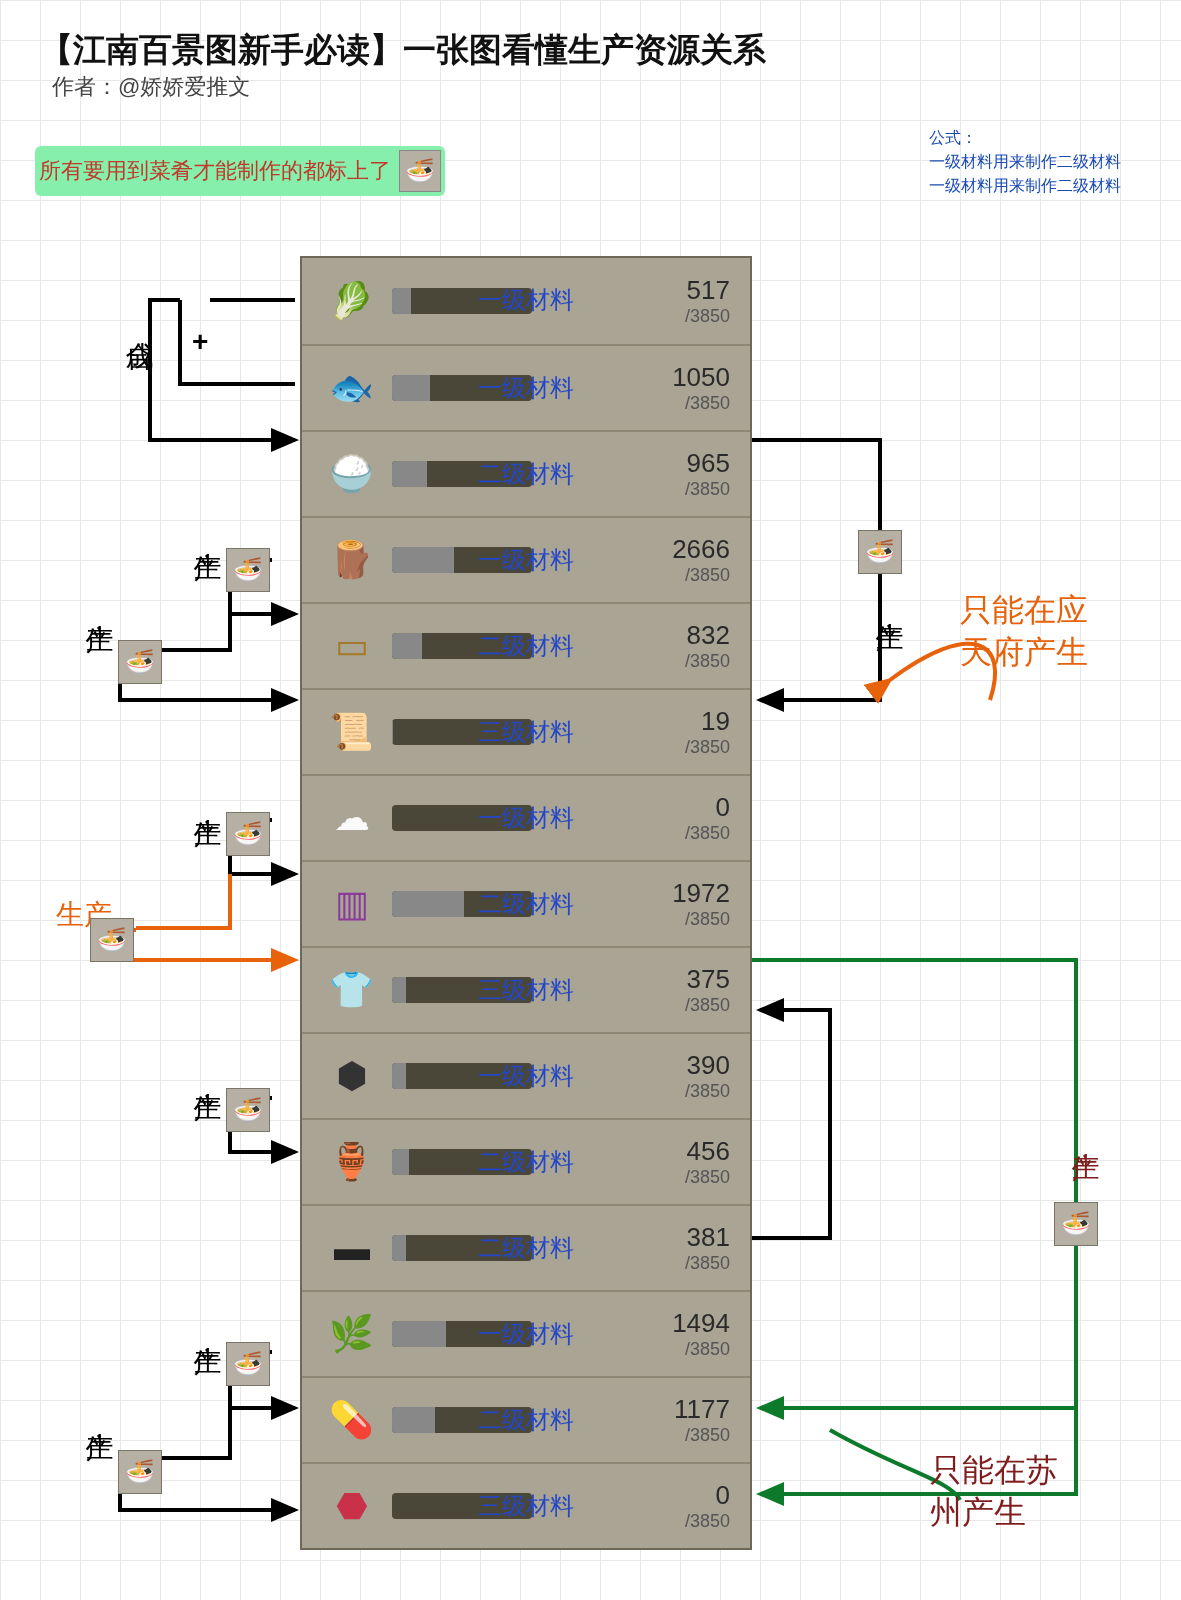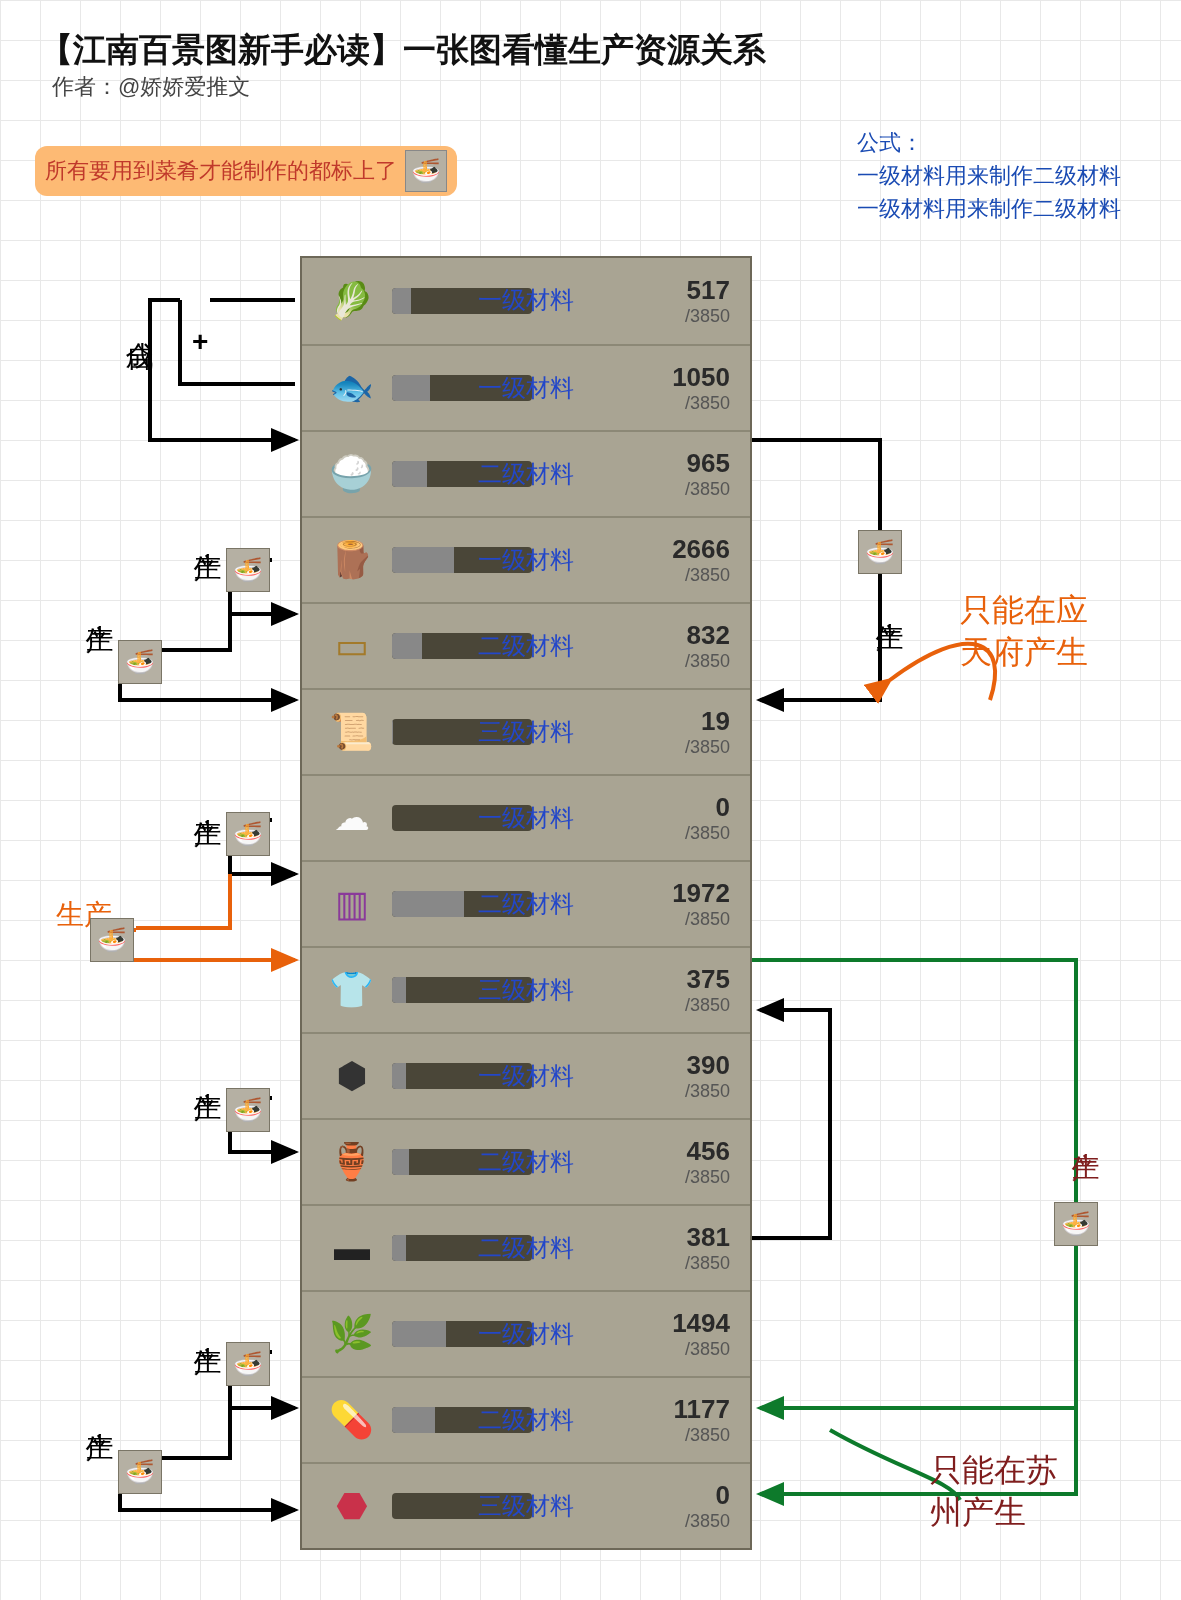--- a/index.html
+++ b/index.html
@@ -12,30 +12,30 @@
       linear-gradient(90deg, #e8e8e8 1px, transparent 1px);
     background-size: 40px 40px;
     font-family: "PingFang SC", "Microsoft YaHei", sans-serif;
     position: relative;
     overflow: hidden;
   }
   .title { position: absolute; left: 40px; top: 28px; font-size: 33px; font-weight: 700; color: #111; }
   .author { position: absolute; left: 52px; top: 72px; font-size: 22px; color: #444; }
   .highlight-wrap {
     position: absolute; left: 35px; top: 146px;
-    background: #fdba74; padding: 4px 10px; border-radius: 12px;
+    background: #86efac; padding: 4px 4px; border-radius: 6px;
     display: flex; align-items: center; gap: 8px;
   }
   .highlight-text { font-size: 22px; color: #c0392b; font-weight: 500; }
   .dish-icon {
     width: 42px; height: 42px; background: #b5b0a3; display: inline-flex;
     align-items: center; justify-content: center; font-size: 24px;
     border: 1px solid #888;
   }
-  .formula { position: absolute; right: 60px; top: 126px; font-size: 22px; color: #1a4bb3; line-height: 1.5; margin-left: 44px; }
+  .formula { position: absolute; right: 60px; top: 126px; font-size: 16px; color: #1a4bb3; line-height: 1.5; margin-left: 44px; }
   .formula-title { color: #1a4bb3; }
 
   .panel {
     position: absolute; left: 300px; top: 256px; width: 452px;
     background: #a9a493; border: 2px solid #6d6858;
   }
   .row {
     height: 86px; display: flex; align-items: center; padding: 0 14px;
     position: relative;
   }
@@ -51,21 +51,21 @@
   .bar-fill { height: 100%; background: #888; }
   .tier {
     position: absolute; left: 50%; transform: translateX(-50%);
     top: 26px; font-size: 24px; color: #2347c9; font-weight: 500;
     white-space: nowrap;
     text-align: center;
   }
   .count {
     margin-left: auto; text-align: right; padding-right: 6px;
   }
-  .count-val { font-size: 26px; color: #2a2a2a; font-weight: 700; }
+  .count-val { font-size: 26px; color: #2a2a2a; font-weight: 400; }
   .count-max { font-size: 18px; color: #555; }
 
   .anno {
     position: absolute; font-family: "Kaiti", "STKaiti", cursive;
     writing-mode: vertical-rl; text-orientation: upright;
   }
   .anno-h { writing-mode: horizontal-tb; }
   .black { color: #000; }
   .orange { color: #e8610b; }
   .green { color: #7f1d1d; }

